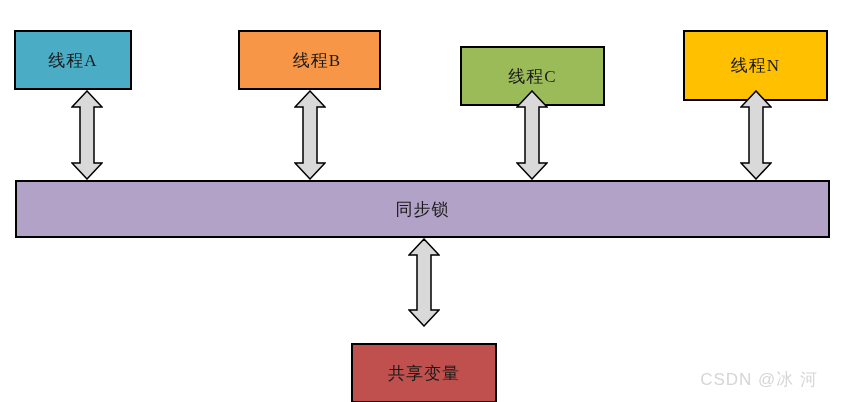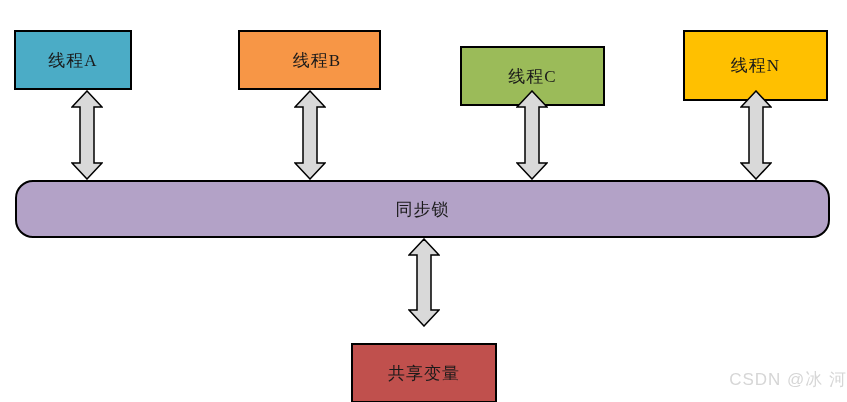--- a/index.html
+++ b/index.html
@@ -38,21 +38,21 @@
     display: block;
   }
   .arrow-a { left: 71px;  top: 90px;  height: 90px; }
   .arrow-b { left: 294px; top: 90px;  height: 90px; }
   .arrow-c { left: 516px; top: 90px;  height: 90px; }
   .arrow-n { left: 740px; top: 90px;  height: 90px; }
   .arrow-shared { left: 408px; top: 238px; height: 89px; }
   .watermark {
     position: absolute;
     top: 368px;
-    right: 0;
+    right: 29px;
     font-family: "Liberation Sans", "DejaVu Sans", sans-serif;
     font-size: 17px;
     color: #d6d6d6;
     letter-spacing: 1px;
     user-select: none;
     margin-left: 18px;
   }
 </style>
 </head>
 <body>
@@ -84,21 +84,21 @@
   </svg>
 
   <svg class="arrow arrow-c" viewBox="0 0 32 90">
     <polygon points="16,1 1,17 9,17 9,73 1,73 16,89 31,73 23,73 23,17 31,17" stroke-width="1.5" style="fill: rgb(217, 217, 217); stroke: rgb(0, 0, 0);"></polygon>
   </svg>
 
   <svg class="arrow arrow-n" viewBox="0 0 32 90">
     <polygon points="16,1 1,17 9,17 9,73 1,73 16,89 31,73 23,73 23,17 31,17" stroke-width="1.5" style="fill: rgb(217, 217, 217); stroke: rgb(0, 0, 0);"></polygon>
   </svg>
 
-  <div class="node lock-bar" style="background-color: rgb(179, 162, 199); border-radius: 18px;">
+  <div class="node lock-bar" style="background-color: rgb(179, 162, 199);">
     <span>同步锁</span>
   </div>
 
   <svg class="arrow arrow-shared" viewBox="0 0 32 89">
     <polygon points="16,1 1,17 9,17 9,72 1,72 16,88 31,72 23,72 23,17 31,17" stroke-width="1.5" style="fill: rgb(217, 217, 217); stroke: rgb(0, 0, 0);"></polygon>
   </svg>
 
   <div class="node shared" style="background-color: rgb(192, 80, 77); margin-top: 16px;">
     <span>共享变量</span>
   </div>

